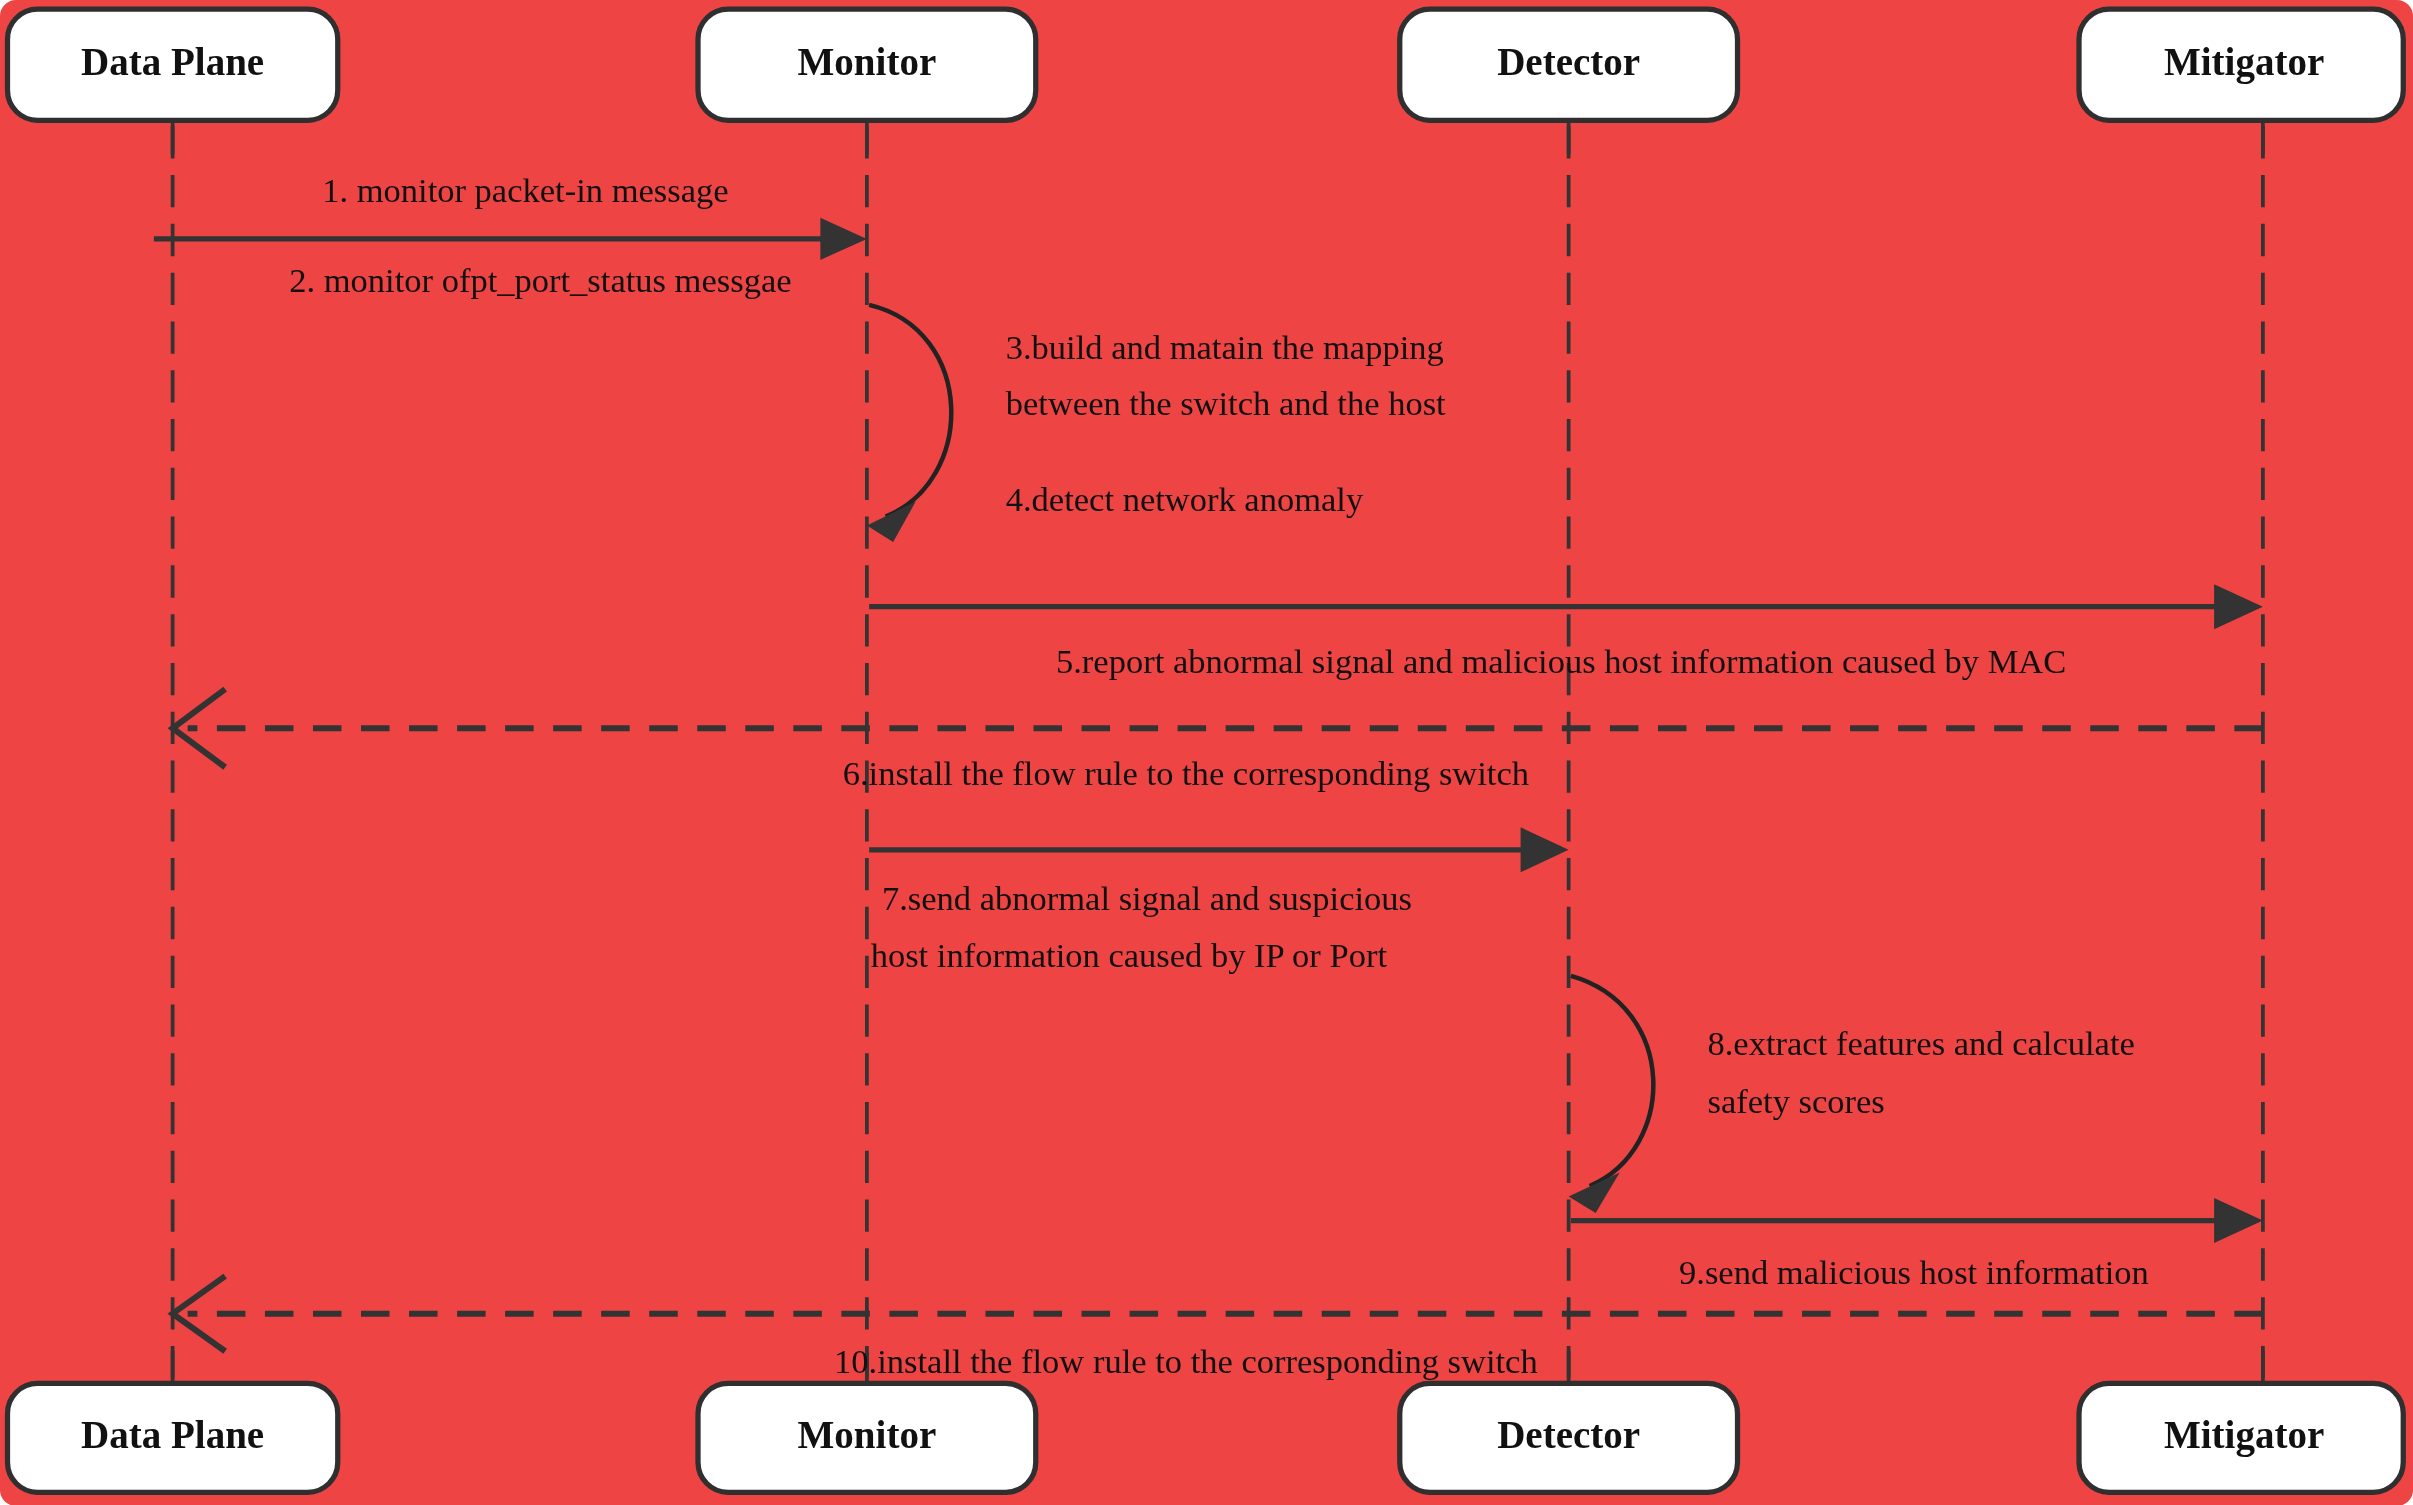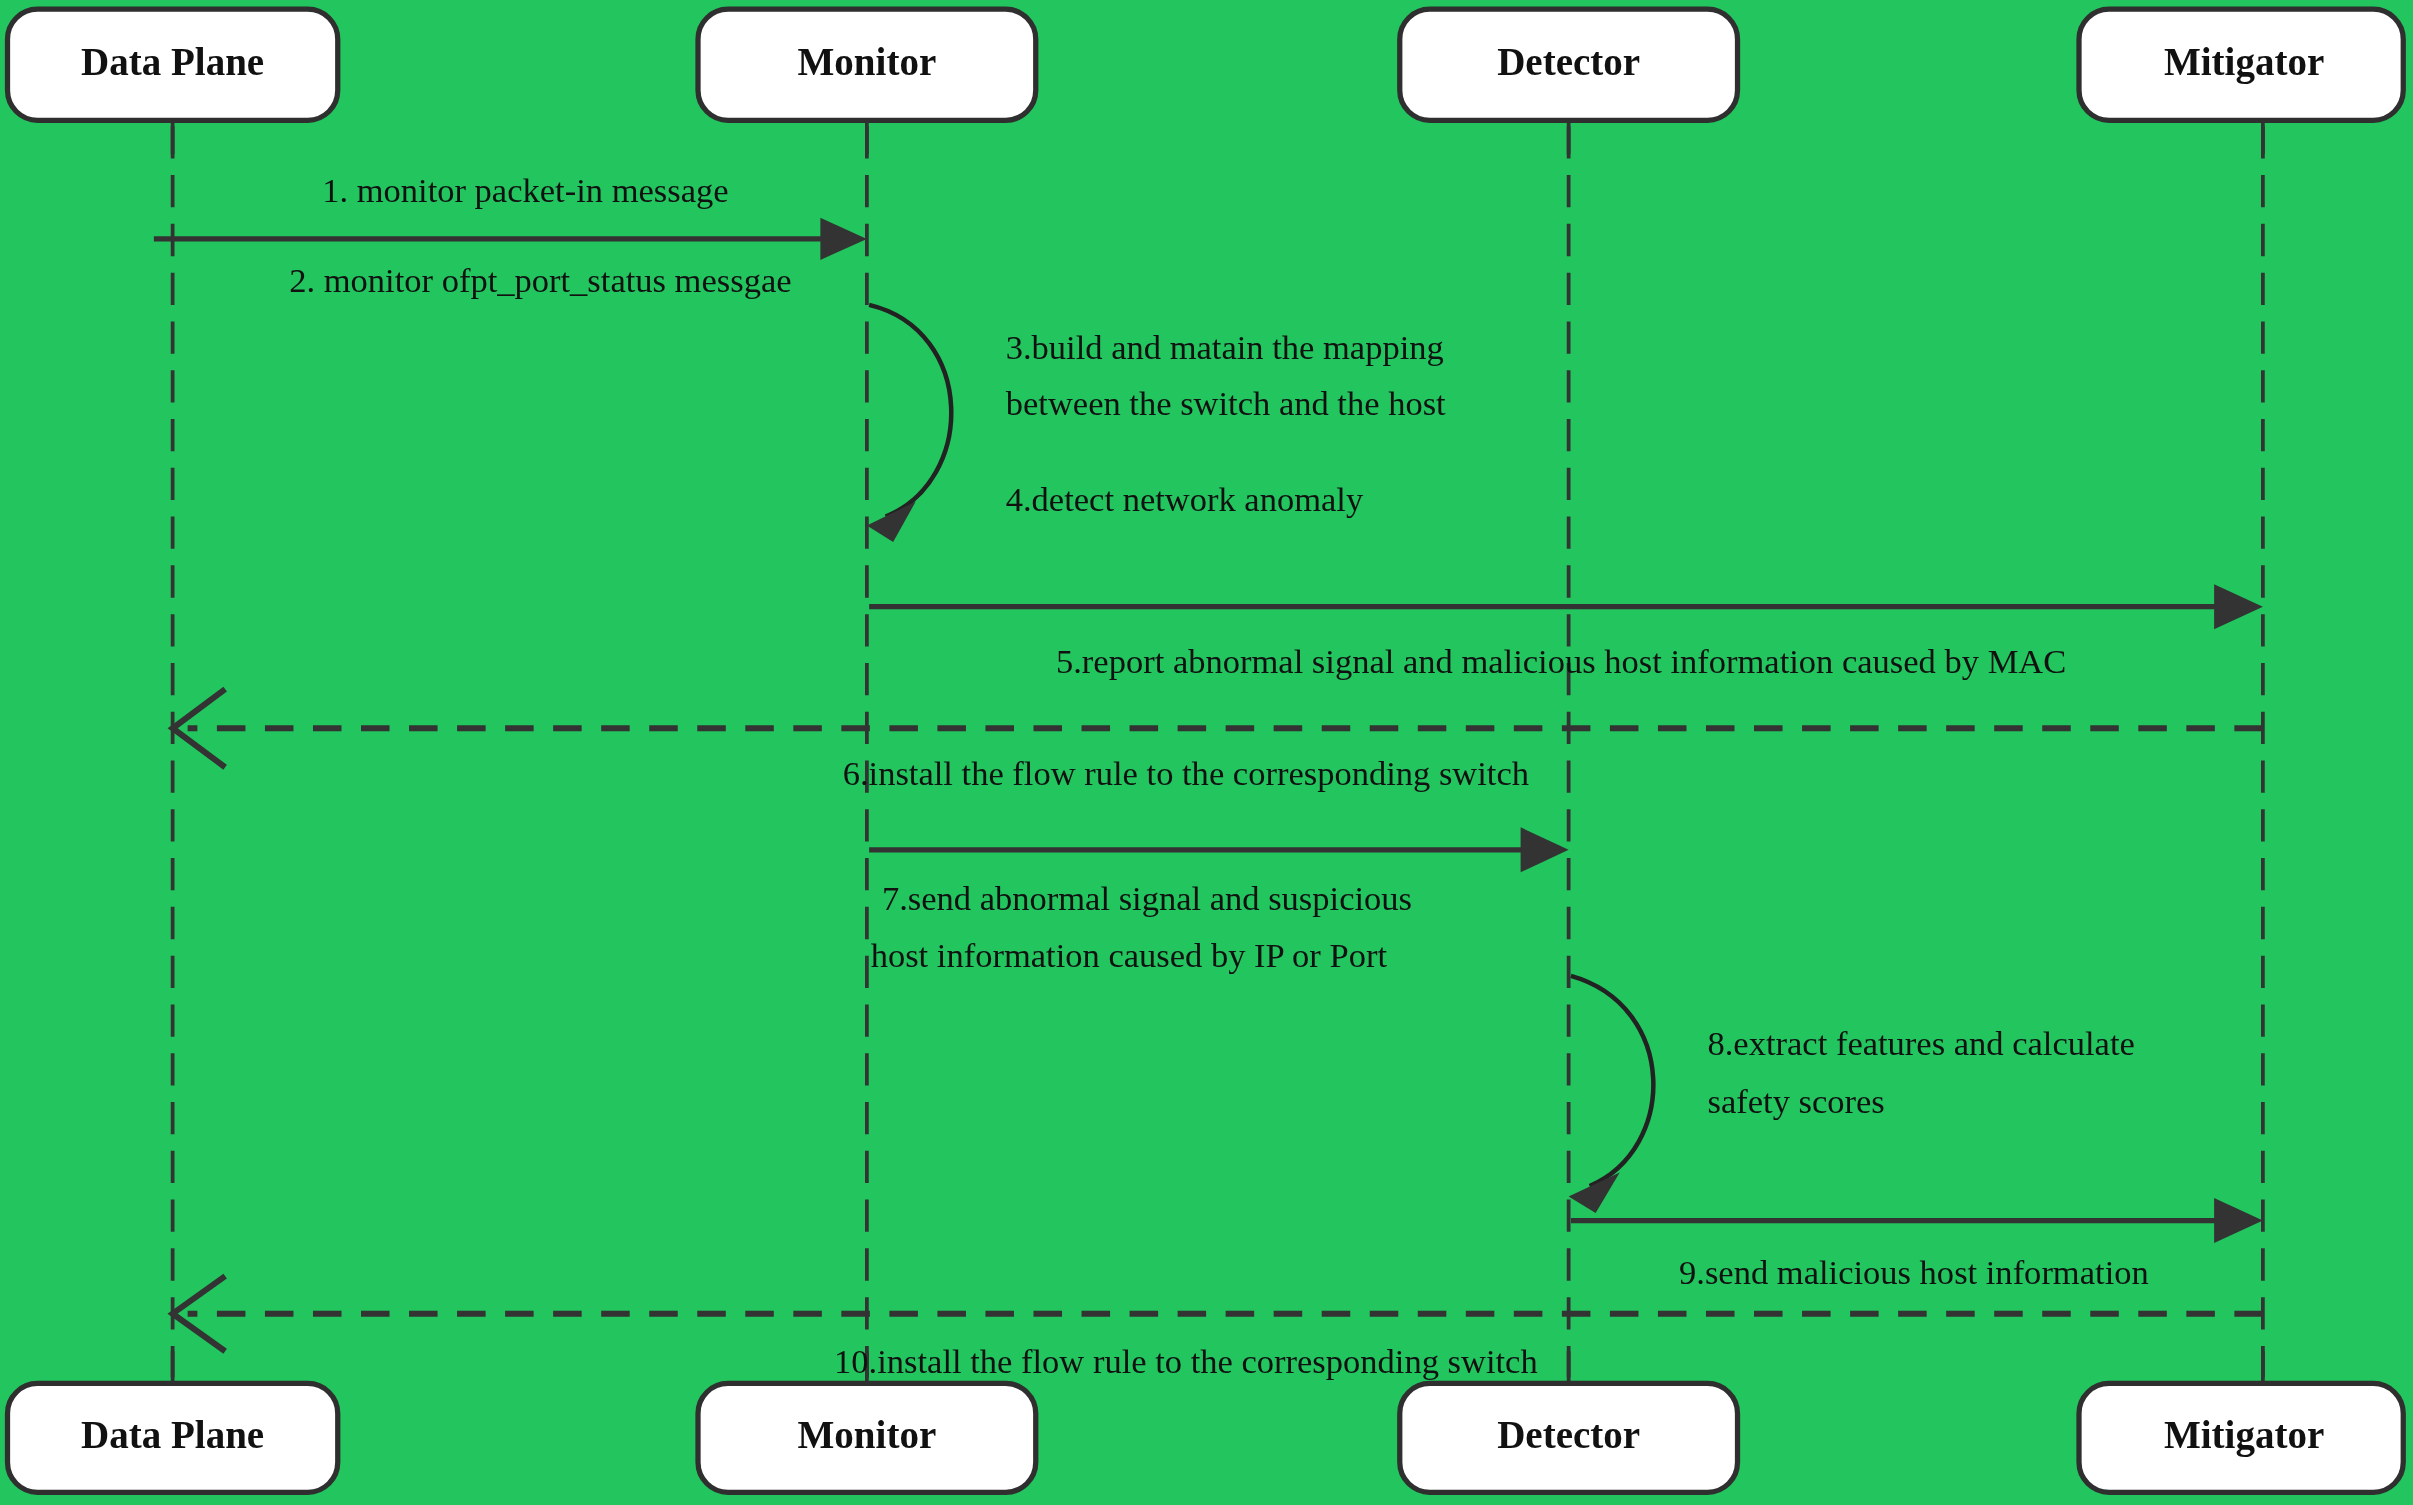--- a/index.html
+++ b/index.html
@@ -4,23 +4,24 @@
 <style>
   html, body {
     margin: 0;
     padding: 0;
     background: #ffffff;
   }
   #canvas {
     position: relative;
     width: 2413px;
     height: 1506px;
-    background: #22c55e;
+    background: #ef4444;
     overflow: hidden;
     font-family: "Liberation Serif", "DejaVu Serif", serif;
+    border-radius: 16px;
   }
   svg#diagram {
     position: absolute;
     left: 0;
     top: 0;
     width: 2413px;
     height: 1506px;
   }
   .lifebox-rect {
     fill: #ffffff;

